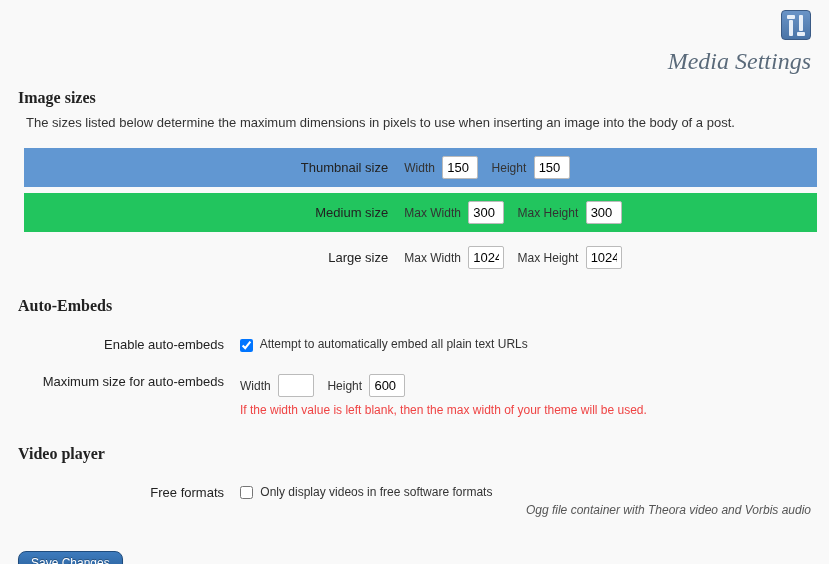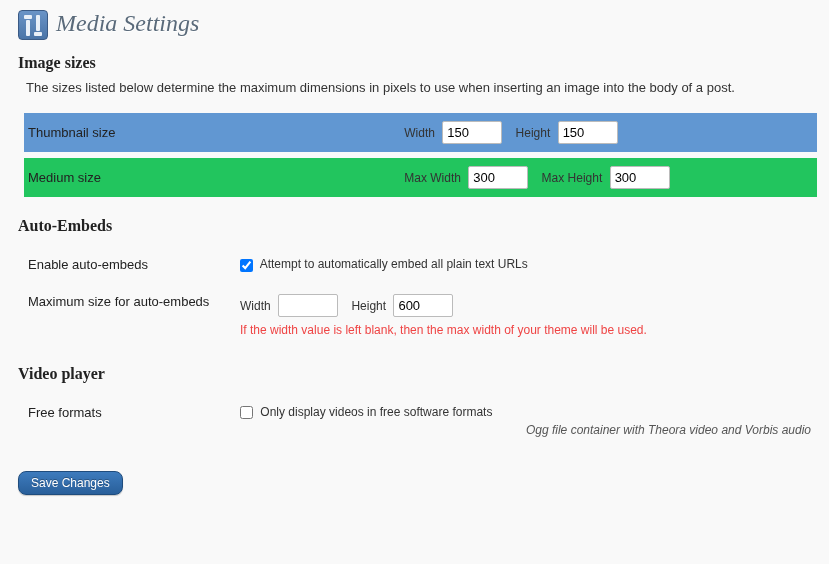--- a/index.html
+++ b/index.html
@@ -6,23 +6,24 @@
   body {
     font-family: "Lucida Grande", Verdana, Arial, sans-serif;
     background: #f9f9f9;
     padding: 10px 18px 24px 18px;
     color: #333;
     font-size: 13px;
     width: 829px;
   }
   .page-header {
     display: flex;
-    align-items: flex-start;
+    align-items: flex-end;
     gap: 8px;
     margin-bottom: 14px;
+    flex-direction: column;
   }
   .page-header h2 {
     font-family: Georgia, "Times New Roman", serif;
     font-style: italic;
     font-weight: normal;
     color: #5a6a7a;
     font-size: 24px;
     text-shadow: 0 1px 0 #fff;
   }
   .header-icon {
@@ -50,21 +51,21 @@
     margin: 0 0 12px 8px;
     color: #333;
   }
   .form-table {
     width: 100%;
     border-collapse: separate;
     border-spacing: 0 6px;
     margin: 0 0 14px 6px;
   }
   .form-table th {
-    text-align: left;
+    text-align: right;
     font-weight: normal;
     vertical-align: middle;
     width: 210px;
     padding: 8px 10px 8px 4px;
     font-size: 13px;
     color: #222;
   }
   .form-table td {
     padding: 8px 6px;
     vertical-align: middle;
@@ -76,21 +77,21 @@
     margin-right: 4px;
   }
   .form-table td label.after {
     margin-left: 10px;
   }
   tr.hl-blue th, tr.hl-blue td { background: #6197d2; }
   tr.hl-blue { outline: none; }
   tr.hl-blue th { border-radius: 0; }
   tr.hl-yellow th, tr.hl-yellow td { background: #22c55e; }
   input[type="text"].small {
-    width: 60px;
+    width: 36px;
     padding: 3px 4px;
     border: 1px solid #bbb;
     border-radius: 2px;
     background: #fff;
     font-size: 13px;
     text-align: left;
   }
   input[type="checkbox"] {
     vertical-align: middle;
     margin-right: 4px;
@@ -159,20 +160,29 @@
   </tr>
   <tr class="hl-yellow">
     <th>Medium size</th>
     <td>
       <label>Max Width</label>
       <input type="text" class="small" value="300" style="">
       <label class="after">Max Height</label>
       <input type="text" class="small" value="300" style="">
     </td>
   </tr>
+  <tr>
+    <th>Large size</th>
+    <td>
+      <label>Max Width</label>
+      <input type="text" class="small" value="1024" style="">
+      <label class="after">Max Height</label>
+      <input type="text" class="small" value="1024" style="">
+    </td>
+  </tr>
 </tbody>
   </table>
 
 <h3 class="section">Auto-Embeds</h3>
 
 <table class="form-table">
   <tbody>
       <tr>
     <th>Enable auto-embeds</th>
     <td>

